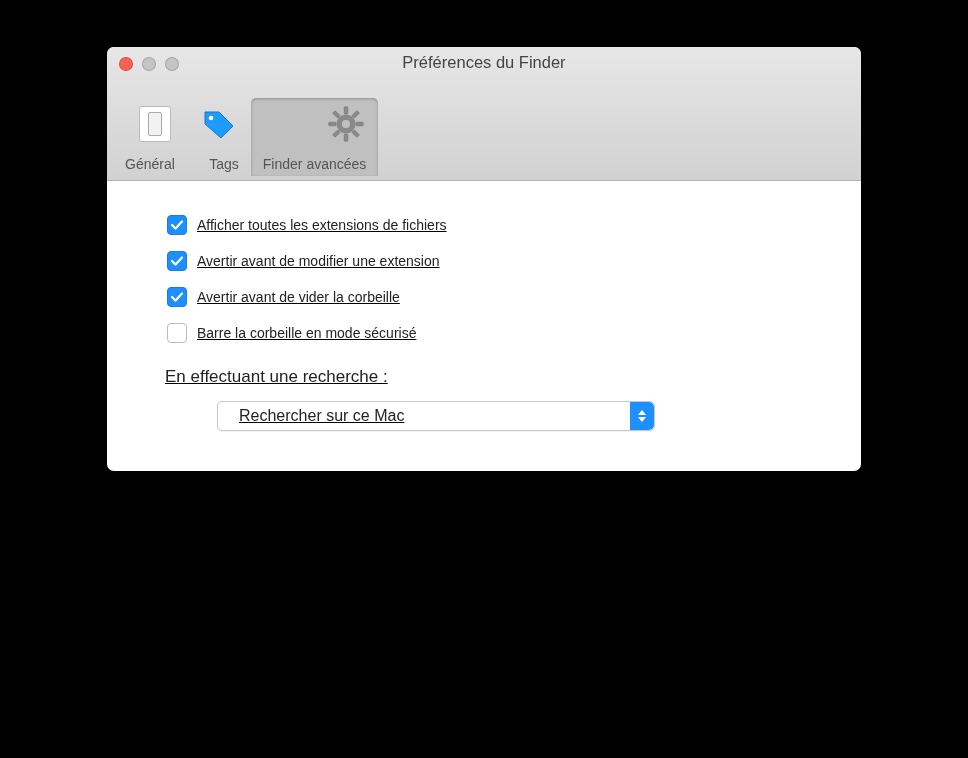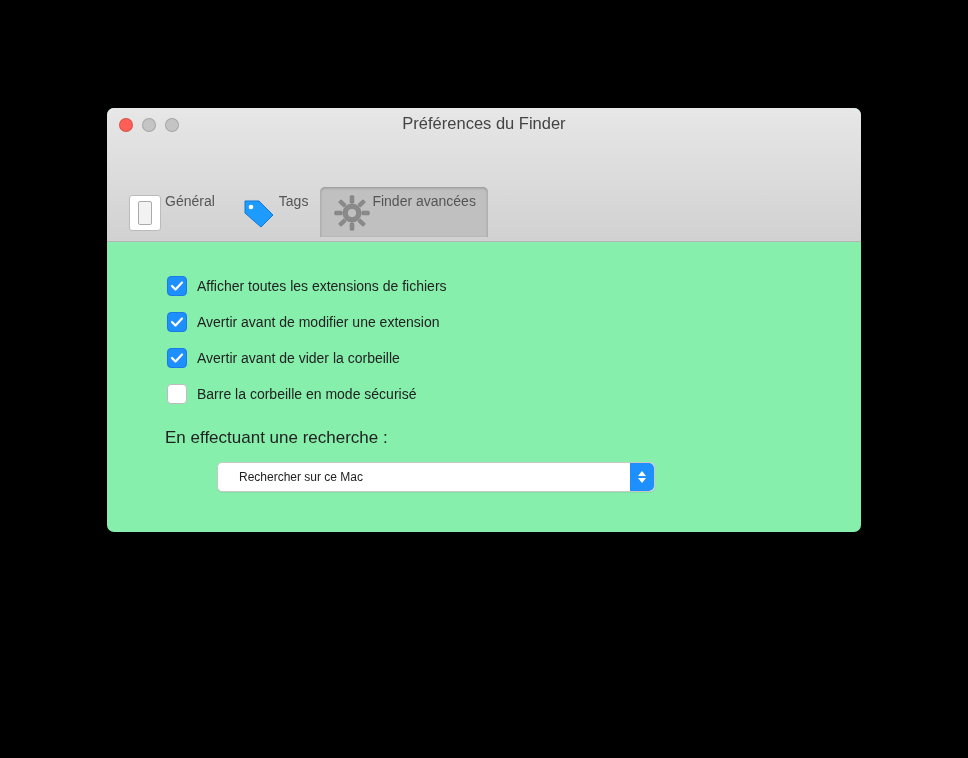--- a/index.html
+++ b/index.html
@@ -8,26 +8,27 @@
     width: 968px;
     height: 758px;
     font-family: -apple-system, "Helvetica Neue", Helvetica, Arial, sans-serif;
     display: flex;
     justify-content: center;
     align-items: flex-start;
     overflow: hidden;
   }
   .window {
     position: relative;
-    margin-top: 108px;
+    margin-top: 47px;
     width: 754px;
     border-radius: 7px;
-    background: #86efac;
+    background: #ffffff;
     box-shadow: 0 25px 60px rgba(0,0,0,0.6);
     overflow: hidden;
+    text-decoration: underline;
   }
   .titlebar {
     height: 134px;
     background: linear-gradient(#e7e7e7, #d1d1d1);
     border-bottom: 1px solid #b5b5b5;
     position: relative;
   }
   .traffic-lights {
     position: absolute;
     top: 10px; left: 12px;
@@ -45,27 +46,27 @@
     color: #444;
   }
   .toolbar {
     position: absolute;
     bottom: 4px; left: 6px;
     display: flex;
     align-items: flex-end;
   }
   .tool-item {
     display: flex;
-    flex-direction: row;
-    align-items: flex-start;
+    flex-direction: column;
+    align-items: flex-end;
     padding: 6px 12px 4px 12px;
     font-size: 14px;
     color: #555;
     border-radius: 5px 5px 0 0;
-    gap: 0;
+    gap: 12px;
   }
   .tool-item.selected {
     background: #c0c0c0;
     box-shadow: inset 0 1px 3px rgba(0,0,0,0.25);
   }
   .tool-icon {
     width: 40px; height: 40px;
     display:flex; align-items:center; justify-content:center;
   }
   
@@ -120,21 +121,21 @@
     width: 438px;
     height: 30px;
     background:#fff;
     border:1px solid #c8c8c8;
     border-radius:5px;
     display:flex; align-items:center;
     position:relative;
     box-shadow: 0 1px 1px rgba(0,0,0,0.05);
   }
   .select-text {
-    padding-left:21px; font-size:12px; color:#222;
+    padding-left:21px; font-size:16px; color:#222;
   }
   .select-arrows {
     position:absolute; right:0; top:0; bottom:0; width:24px;
     background:#1e8fff;
     border-radius:0 5px 5px 0;
     display:flex; flex-direction:column; align-items:center; justify-content:center;
     gap:2px;
   }
   .select-arrows span {
     width:0; height:0; border-left:4px solid transparent; border-right:4px solid transparent;

